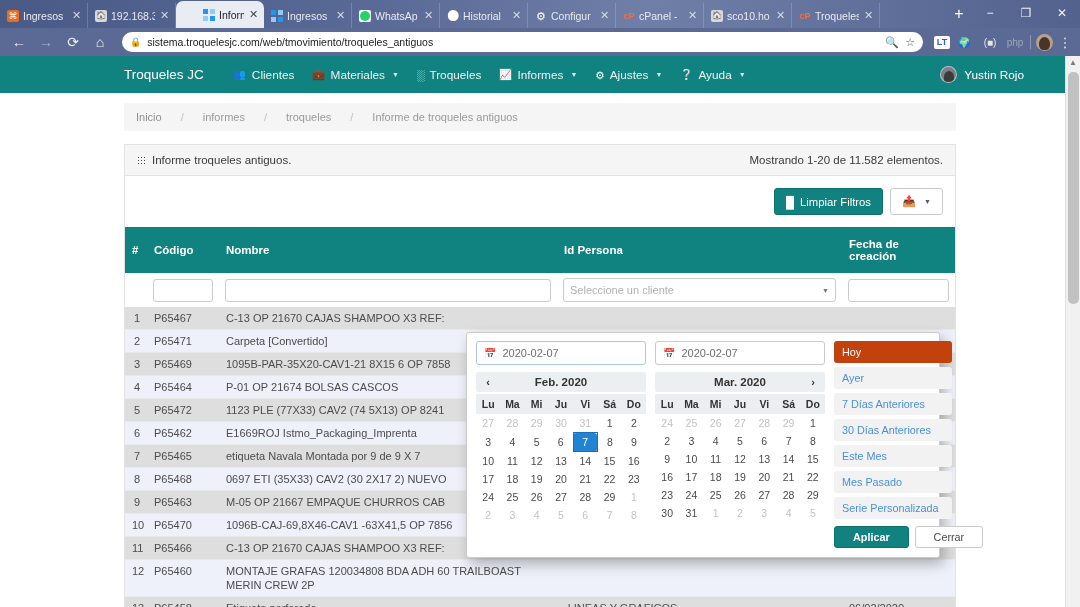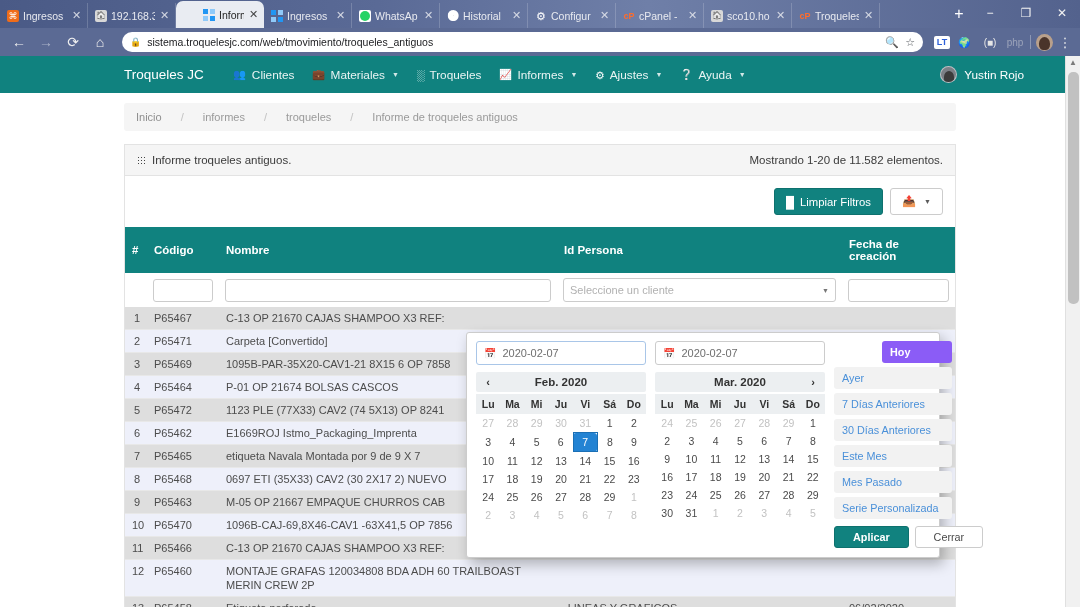--- a/index.html
+++ b/index.html
@@ -230,21 +230,21 @@
   table.cal-grid td.off { color: #c2c2c2; }
   table.cal-grid td.sel {
     background: #2383d3; color: #fff; border: 1px solid #1a6fb5; border-radius: 3px;
   }
 
   .dr-side { width: 118px; display:flex; flex-direction: column; gap: 4px; }
   .dr-range {
     font-size: 10.8px; color: #4a90d9; background: #f2f2f2;
     padding: 5px 8px; border-radius: 3px; white-space: nowrap;
   }
-  .dr-range.active { background: #8b5cf6; color: #fff; font-weight: bold; margin-left: 48px; }
+  .dr-range.active { background: #c2410c; color: #fff; font-weight: normal; }
   .dr-actions { display:flex; gap: 6px; margin-top: 3px; }
   .dr-actions .btn { padding: 4px 18px; font-size: 10.8px; }
   .dr-apply { background:#11827f; color:#fff; border:1px solid #0e716e; font-weight:bold; }
 
   
   .vscroll {
     position: absolute; right: 0; top: 56px; width: 15px; height: 551px;
     background: #f1f1f1; border-left: 1px solid #e0e0e0;
   }
   .vscroll .arrow-up { height: 14px; color:#7b7b7b; font-size:8px; text-align:center; line-height:14px;}

